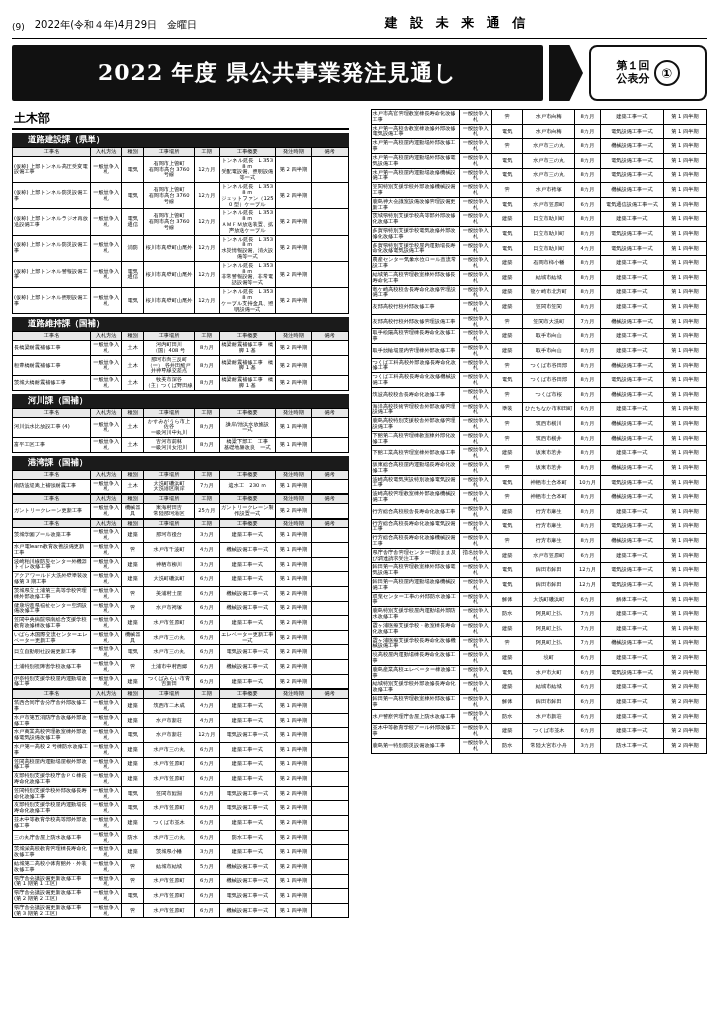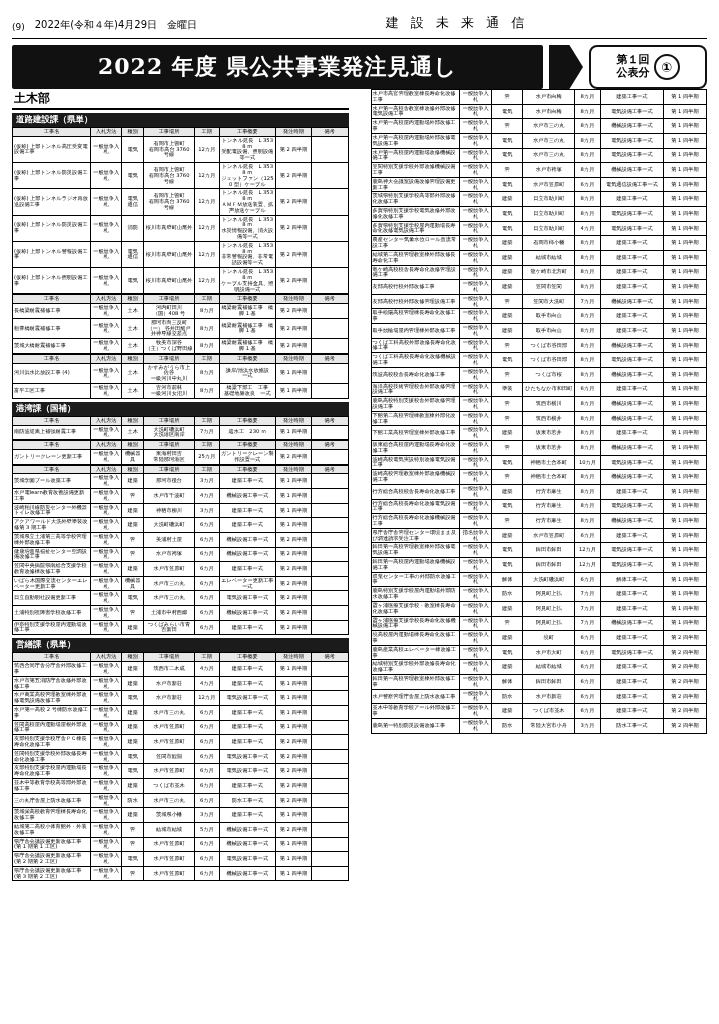--- a/index.html
+++ b/index.html
@@ -2,35 +2,35 @@
 <html><head>
 <meta charset="utf-8">
 <style>
   html,body{margin:0;padding:0;background:#ffffff;}
   body{width:719px;height:1024px;font-family:"DejaVu Sans","Liberation Sans",sans-serif;color:#000;overflow:hidden;}
   .page{position:relative;width:719px;height:1024px;box-sizing:border-box;padding:14px 12px 8px 12px;}
   
   .masthead{display:flex;align-items:flex-end;justify-content:flex-start;gap:10px;font-size:9px;padding-bottom:4px;}
   .masthead .page-no{font-size:9px;}
   .masthead .date{font-size:10px;}
-  .masthead .paper-title{flex:1;text-align:center;font-size:13px;font-weight:normal;letter-spacing:4px;font-family:"DejaVu Serif","Liberation Serif",serif;}
+  .masthead .paper-title{flex:1;text-align:center;font-size:13px;font-weight:bold;letter-spacing:4px;font-family:"DejaVu Serif","Liberation Serif",serif;}
   .rule{border-top:1px solid #000;margin:2px 0 6px 0;}
   
-  .banner-row{display:flex;align-items:stretch;gap:6px;height:44px;justify-content:center;}
+  .banner-row{display:flex;align-items:stretch;gap:6px;margin-bottom:8px;height:56px;justify-content:center;}
   .banner{flex:1;background:#111;color:#fff;display:flex;align-items:center;justify-content:center;border-radius:2px;}
   .banner .btxt{font-size:22px;font-weight:bold;letter-spacing:1px;font-family:"DejaVu Serif","Liberation Serif",serif;}
   .arrow{width:34px;background:#111;clip-path:polygon(0 0,60% 0,100% 50%,60% 100%,0 100%);}
   .roundbox{width:118px;border:2px solid #111;border-radius:8px;display:flex;align-items:center;justify-content:center;gap:4px;padding:0 4px;box-sizing:border-box;}
   .roundbox .lines{font-size:11px;font-weight:bold;line-height:1.15;}
   .roundbox .circ{width:22px;height:22px;border:2px solid #111;border-radius:50%;font-size:13px;font-weight:bold;display:flex;align-items:center;justify-content:center;}
   
   .cols{display:flex;gap:22px;height:900px;}
   .col{width:352px;}
   .deptbar{font-size:12px;font-weight:bold;border-bottom:2px solid #000;padding:1px 2px;margin-bottom:3px;}
-  .secbar{background:#1b1b1b;color:#fff;font-size:8.5px;font-weight:bold;padding:1px 4px;margin:3px 0 0 0;}
+  .secbar{background:#1b1b1b;color:#fff;font-size:8.5px;font-weight:bold;padding:1px 16px;margin:3px 0 0 0;}
   table{border-collapse:collapse;width:100%;table-layout:fixed;}
   td,th{border:0.5px solid #000;font-size:5.2px;line-height:1.12;padding:1px 1px;vertical-align:middle;word-break:break-all;}
   th{background:#e8e8e8;text-align:center;font-weight:normal;font-size:5.2px;}
   .c0{width:27%;}
   .c1{width:10%;}
   .c2{width:7%;}
   .c3{width:17%;}
   .c4{width:8%;}
   .c5{width:19%;}
   .c6{width:12%;}
@@ -143,20 +143,21 @@
                 <td class="c1 cc">一般競争入札</td>
                 <td class="c2 cc">電気</td>
                 <td class="c3 cc">桜川市真壁町山尾外</td>
                 <td class="c4 cc">12カ月</td>
                 <td class="c5 cc">トンネル延長　L 3538 m<br>ケーブル支持金具、照明設備一式</td>
                 <td class="c6 cc">第 2 四半期</td>
                 <td class="c6 cc"></td>
               </tr>
             </tbody>
           </table>
+          <div class="secbar">道路維持課（国補）</div>
           <table>
             <thead>
               <tr>
                 <th class="c0">工事名</th>
                 <th class="c1">入札方法</th>
                 <th class="c2">種別</th>
                 <th class="c3">工事場所</th>
                 <th class="c4">工期</th>
                 <th class="c5">工事概要</th>
                 <th class="c6">発注時期</th>
@@ -189,20 +190,21 @@
                 <td class="c1 cc">一般競争入札</td>
                 <td class="c2 cc">土木</td>
                 <td class="c3 cc">牧美市深谷<br>（主）つくば野田線</td>
                 <td class="c4 cc">8カ月</td>
                 <td class="c5 cc">橋梁耐震補修工事　橋脚 1 基</td>
                 <td class="c6 cc">第 2 四半期</td>
                 <td class="c6 cc"></td>
               </tr>
             </tbody>
           </table>
+          <div class="secbar">河川課（国補）</div>
           <table>
             <thead>
               <tr>
                 <th class="c0">工事名</th>
                 <th class="c1">入札方法</th>
                 <th class="c2">種別</th>
                 <th class="c3">工事場所</th>
                 <th class="c4">工期</th>
                 <th class="c5">工事概要</th>
                 <th class="c6">発注時期</th>
@@ -404,21 +406,20 @@
                 <td class="c1 cc">一般競争入札</td>
                 <td class="c2 cc">建築</td>
                 <td class="c3 cc">つくばみらい市青古新田</td>
                 <td class="c4 cc">6カ月</td>
                 <td class="c5 cc">建築工事一式</td>
                 <td class="c6 cc">第 2 四半期</td>
                 <td class="c6 cc"></td>
               </tr>
             </tbody>
           </table>
-          <div class="secbar">営繕課（県単）</div>
           <table>
             <thead>
               <tr>
                 <th class="c0">工事名</th>
                 <th class="c1">入札方法</th>
                 <th class="c2">種別</th>
                 <th class="c3">工事場所</th>
                 <th class="c4">工期</th>
                 <th class="c5">工事概要</th>
                 <th class="c6">発注時期</th>

